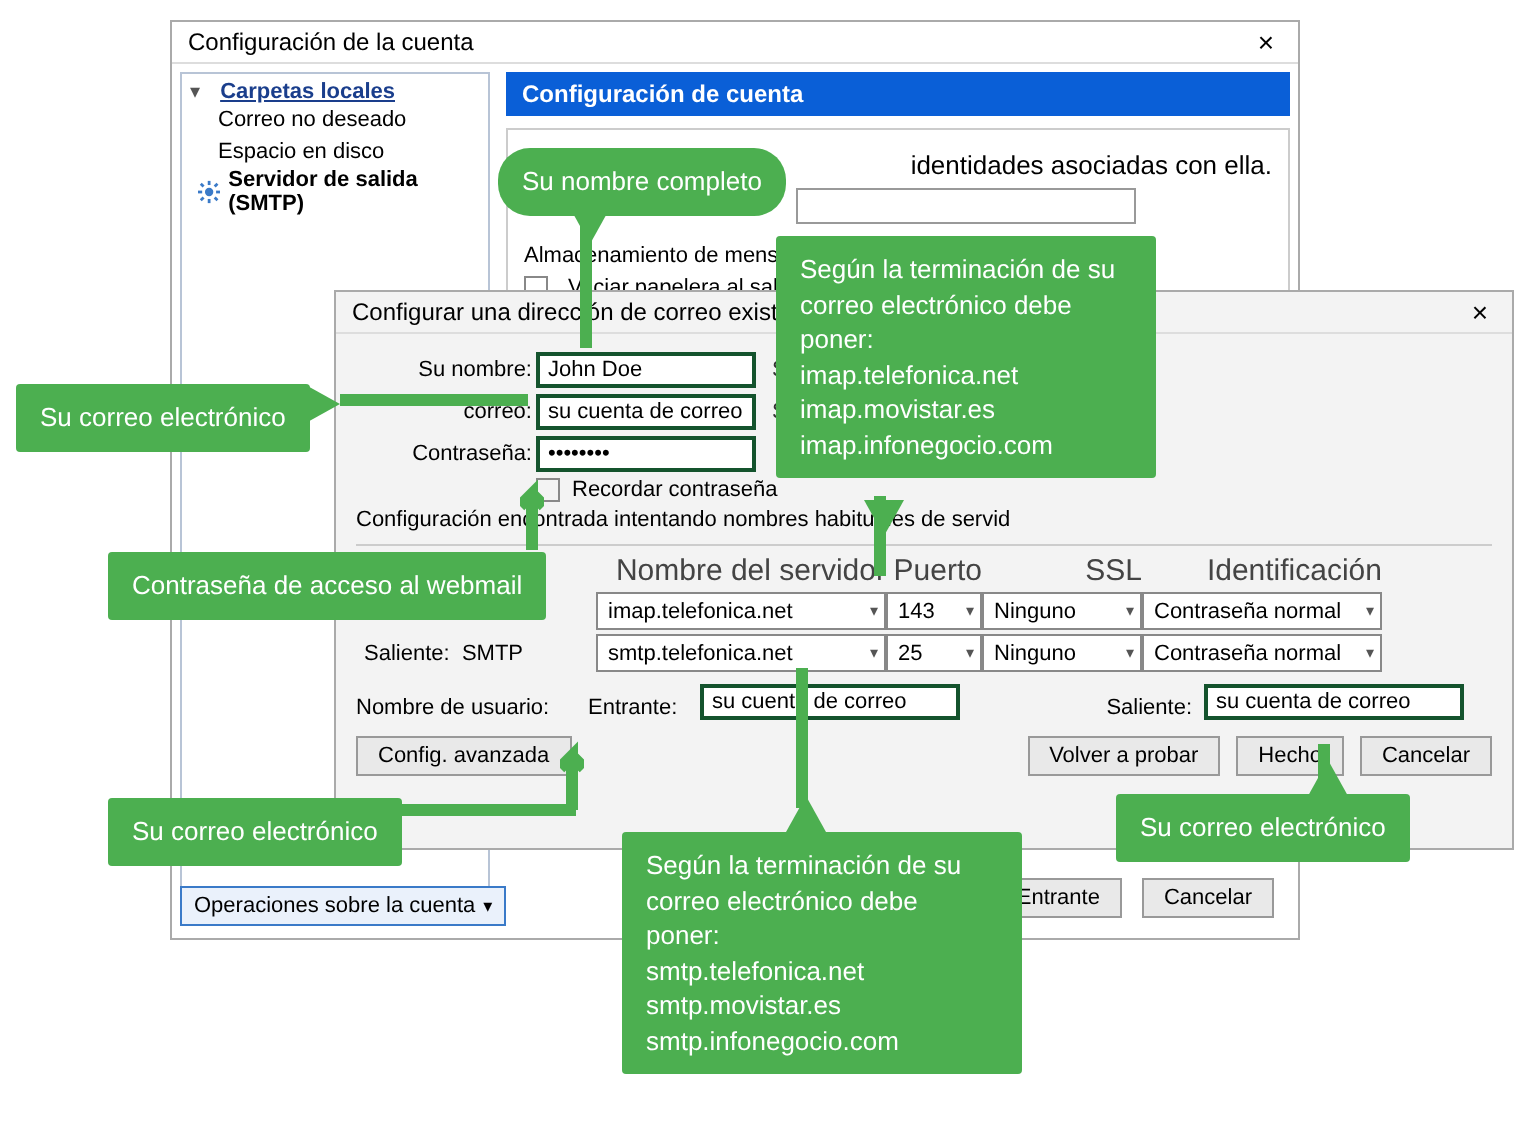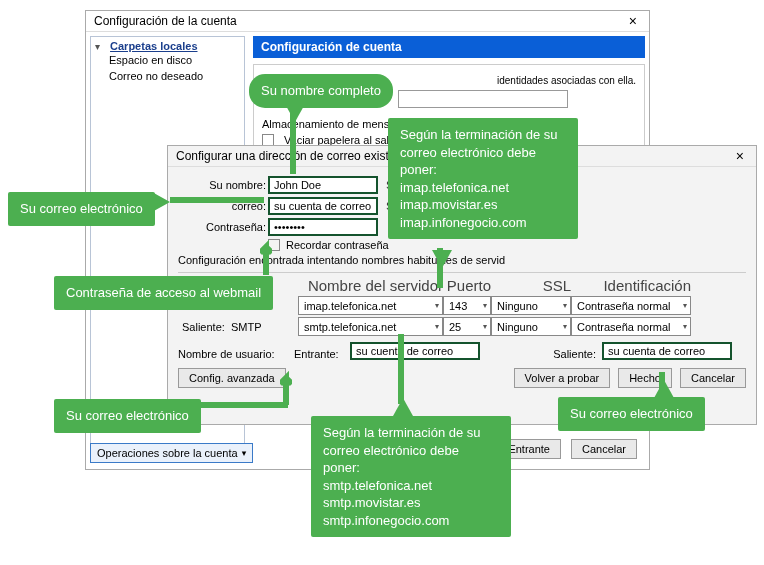--- a/index.html
+++ b/index.html
@@ -17,21 +17,21 @@
   .sidebar { width: 155px; border: 1px solid #b8c4d6; margin: 4px; padding: 3px 4px; }
   .tree-root { color: #1a3e8c; font-weight: bold; text-decoration: underline; font-size:11px;}
   .tree-toggle { display:inline-block; width:10px; color:#555; font-size:10px; margin-right:2px;}
   .tree-item { padding: 2px 2px 2px 14px; font-size: 11px; color: #000; }
   .smtp-item { font-weight: bold; padding-left:4px; display:flex; align-items:center; gap:4px;}
   .gear { width:12px;height:12px; }
   .back-right { flex:1; padding:4px; position:relative; }
   .blue-banner { background:#0a5fd7; color:#fff; font-weight:bold; padding:4px 8px; font-size:12px;}
   .group-box { border:1px solid #ccc; margin-top:6px; padding:6px 8px; height:110px; }
   .group-box .row { display:flex; align-items:center; gap:6px; margin:4px 0; }
-  .ident-label { font-size:10px; }
+  .ident-label { font-size:13px; }
   .txt { border:1px solid #999; height:18px; background:#fff; }
   .chk { width:12px;height:12px; border:1px solid #888; display:inline-block; vertical-align:middle; margin-right:4px;}
   .ops-btn-wrap { position:absolute; left:4px; bottom:6px; }
   .ops-btn { border:1px solid #3a7ac8; background:#eaf1fb; padding:3px 6px; display:flex; align-items:center; gap:4px; font-size:11px;}
   .chev { font-size:9px; }
 
   
   .win-front {
     position: absolute; left: 167px; top: 145px; width: 590px; height: 280px;
     border: 1px solid #aaa; background: #f3f3f3;
@@ -81,22 +81,38 @@
   <div class="titlebar">
     <span>Configuración de la cuenta</span>
     <span class="close-x">×</span>
   </div>
   <div class="back-content">
     <div class="sidebar">
       <div>
         <span class="tree-toggle">▾</span>
         <span class="tree-root">Carpetas locales</span>
       </div>
+      <div class="tree-item">Correo no deseado</div>
       <div class="tree-item">Espacio en disco</div>
-      <div class="tree-item">Correo no deseado</div>
+      <div class="smtp-item">
+        <svg class="gear" viewBox="0 0 16 16">
+            <circle cx="8" cy="8" r="3" fill="#3a7ac8"></circle>
+            <g stroke="#3a7ac8" stroke-width="2">
+              <line x1="8" y1="0" x2="8" y2="3"></line>
+              <line x1="8" y1="13" x2="8" y2="16"></line>
+              <line x1="0" y1="8" x2="3" y2="8"></line>
+              <line x1="13" y1="8" x2="16" y2="8"></line>
+              <line x1="2" y1="2" x2="4" y2="4"></line>
+              <line x1="12" y1="12" x2="14" y2="14"></line>
+              <line x1="12" y1="4" x2="14" y2="2"></line>
+              <line x1="2" y1="14" x2="4" y2="12"></line>
+            </g>
+          </svg>
+        <span>Servidor de salida (SMTP)</span>
+      </div>
     </div>
     <div class="back-right">
       <div class="blue-banner">Configuración de cuenta</div>
       <div class="group-box">
         <div class="row" style="justify-content:flex-end;">
           <span class="ident-label">identidades asociadas con ella.</span>
         </div>
         <div class="row">
           <div style="width:130px"></div>
           <div class="txt" style="width:170px;"></div>

